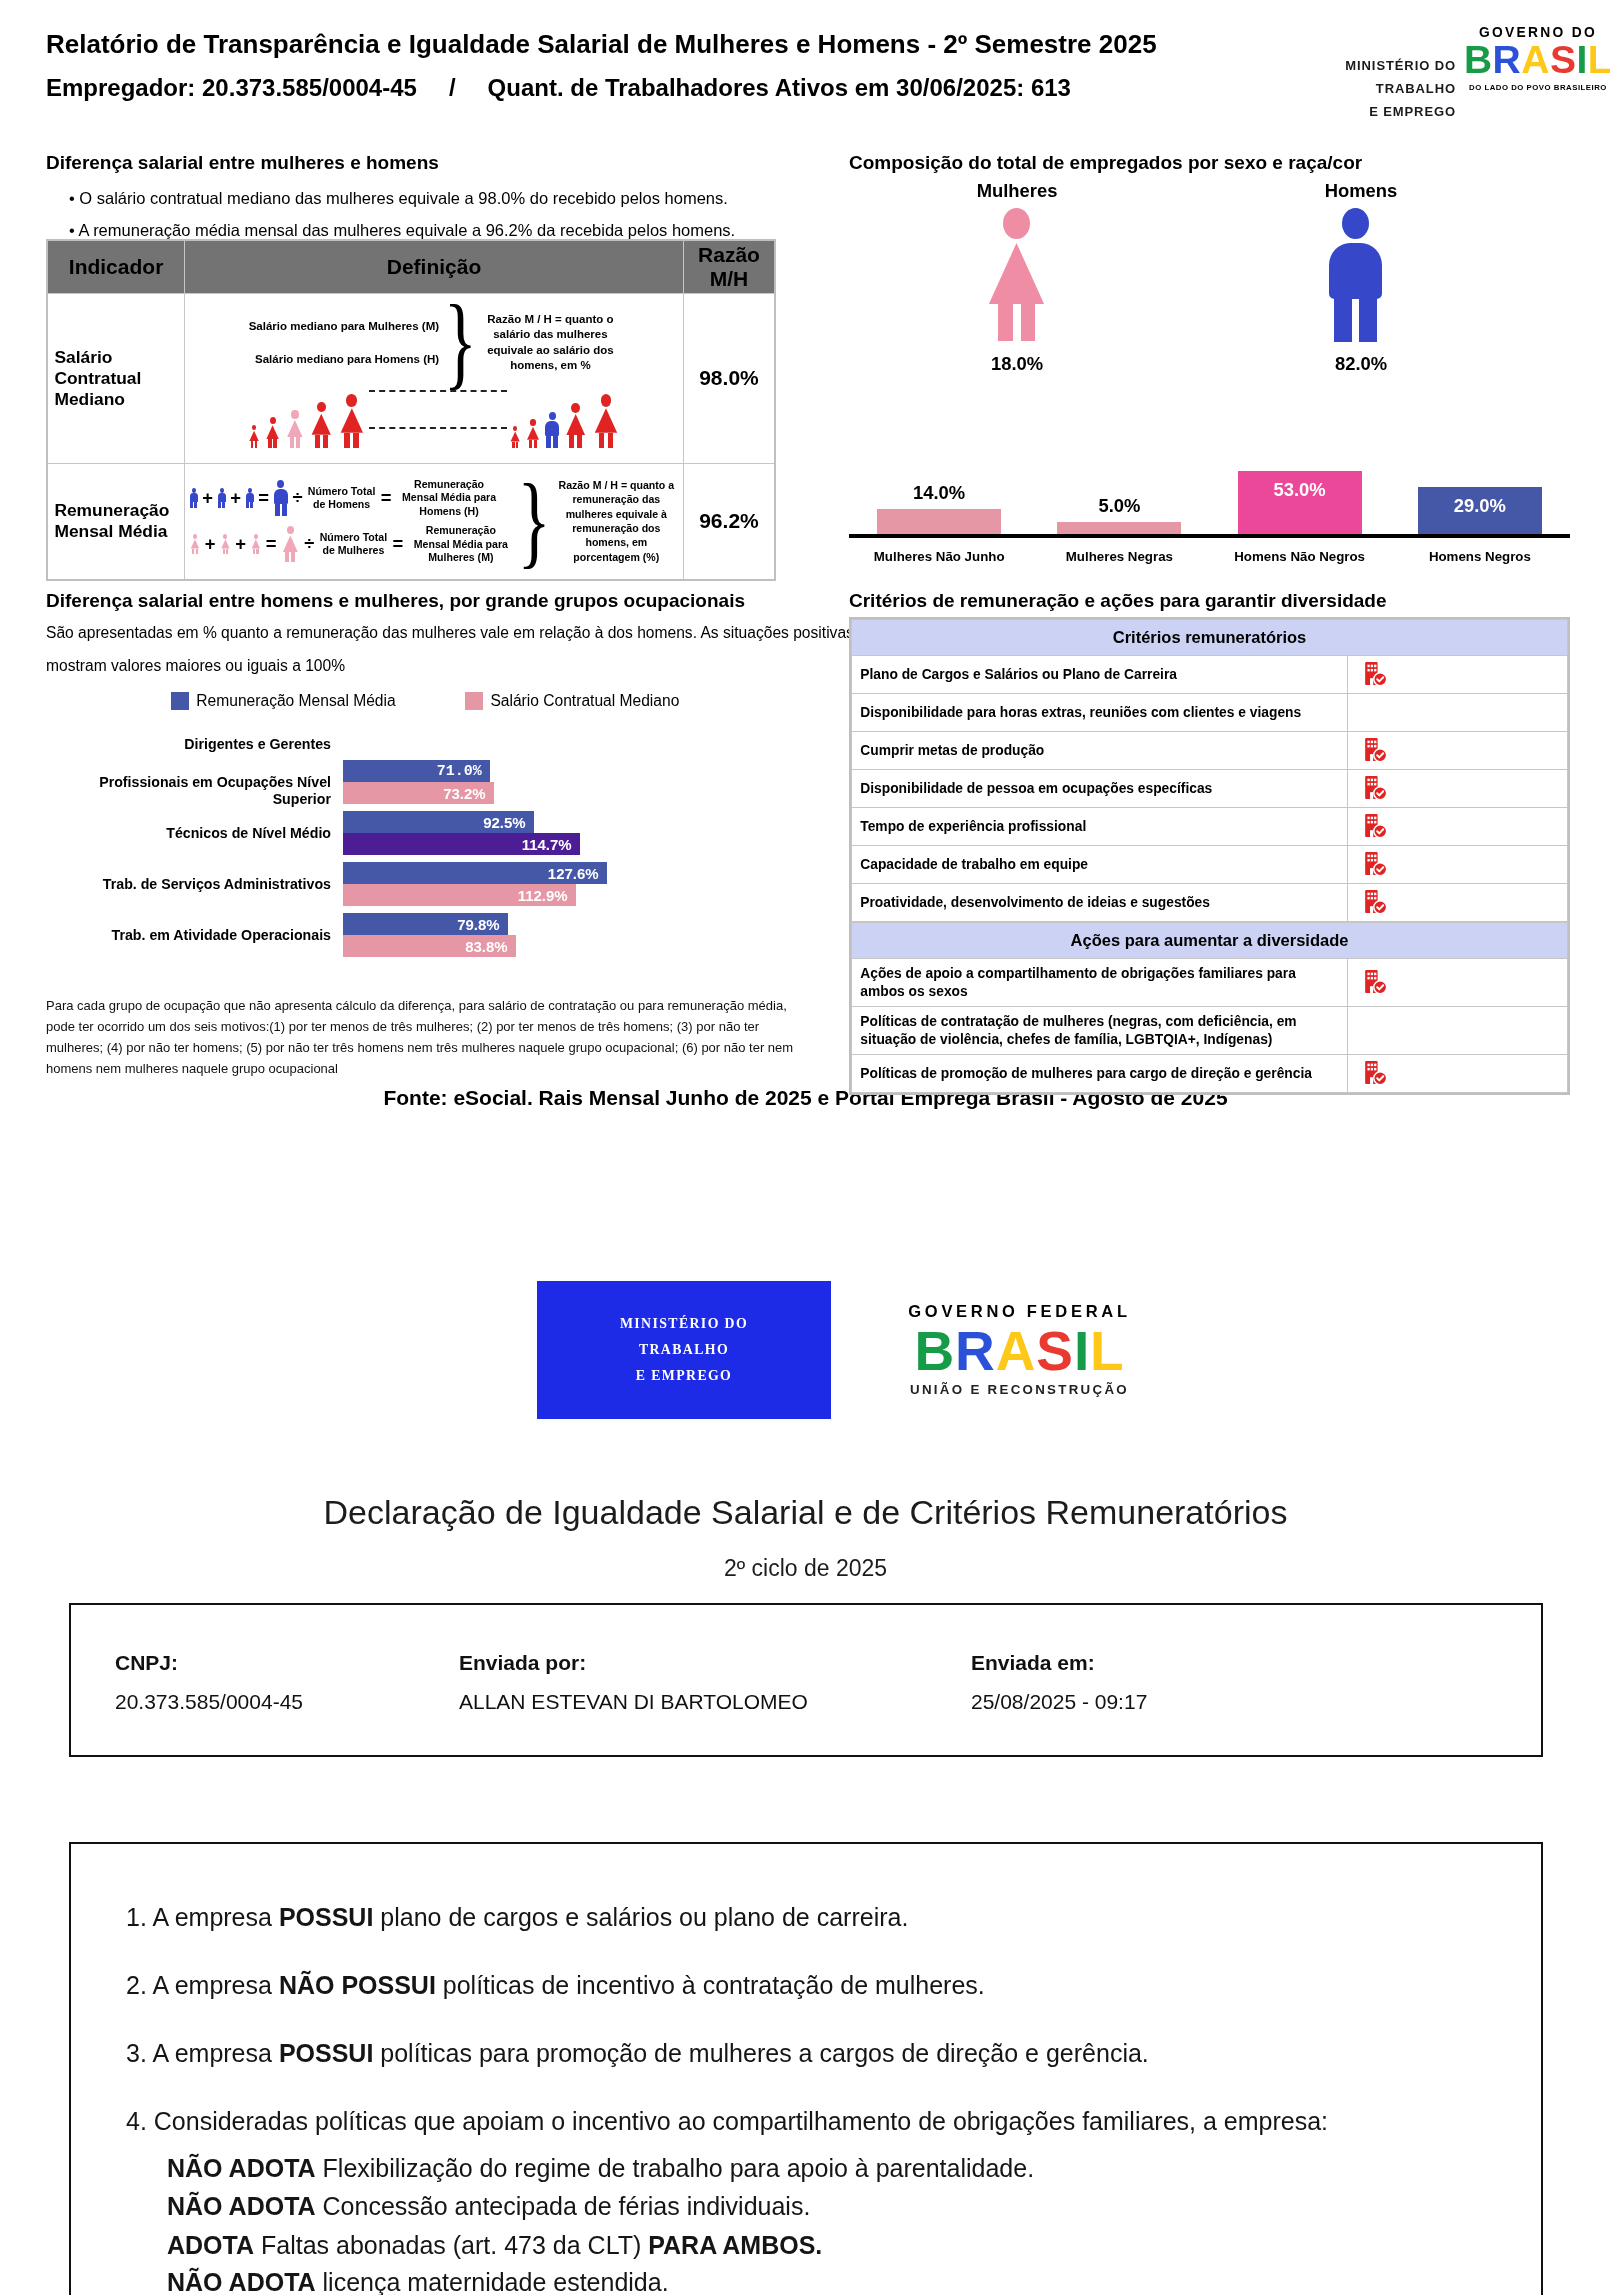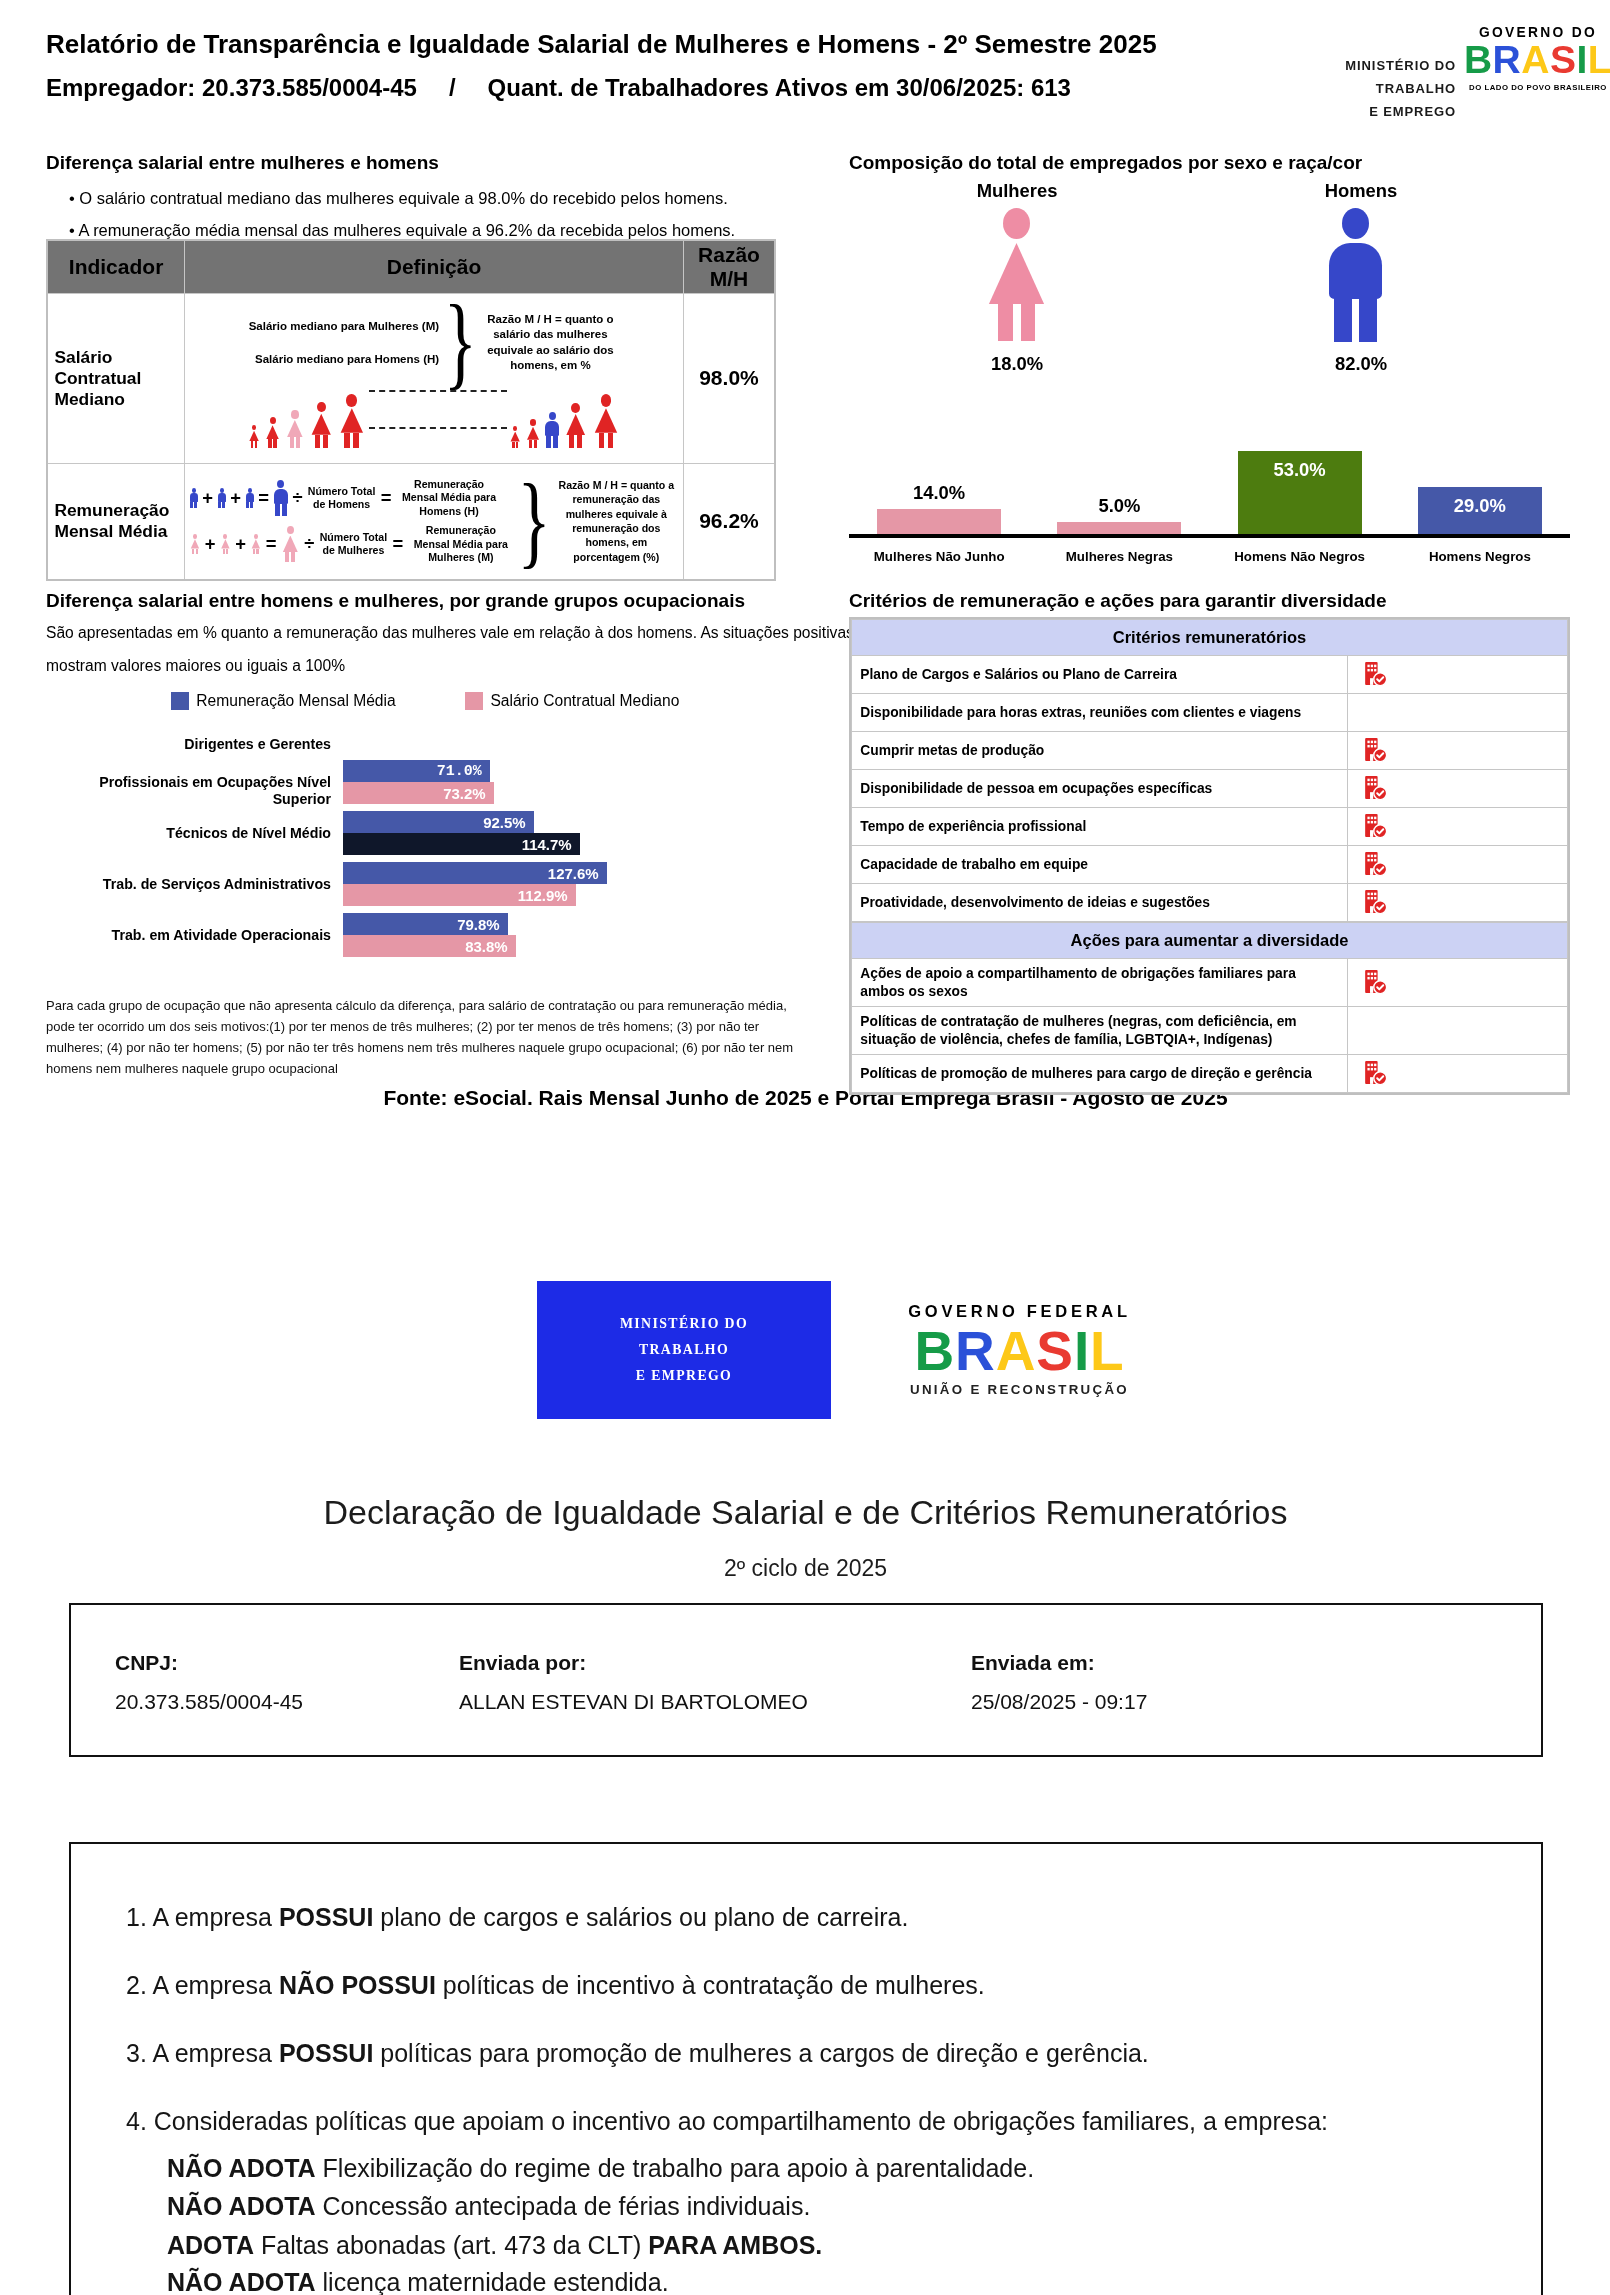--- a/index.html
+++ b/index.html
@@ -348,21 +348,21 @@
     </div>
   <div class="comp-pct" style="left:948px; top:353px;">18.0%</div>
   <div class="comp-pct" style="left:1292px; top:353px;">82.0%</div>
   <div class="comp-chart" id="comp-chart">
       <div class="cbar" style="height: 25px; background: rgb(229, 151, 166);">
         <div class="val-out">14.0%</div>
       </div>
       <div class="cbar" style="height: 12px; background: rgb(229, 151, 166);">
         <div class="val-out">5.0%</div>
       </div>
-      <div class="cbar" style="height: 83px; background: #4d7c0f;">
+      <div class="cbar" style="height: 63px; background: #ec4899;">
         <div class="val-in">53.0%</div>
       </div>
       <div class="cbar" style="height: 47px; background: rgb(69, 88, 168);">
         <div class="val-in">29.0%</div>
       </div>
     </div>
   <div class="comp-cats" id="comp-cats">
       <div class="comp-cat">Mulheres Não Junho</div>
       <div class="comp-cat">Mulheres Negras</div>
       <div class="comp-cat">Homens Não Negros</div>
@@ -393,21 +393,21 @@
         </div>
         <div class="occ-bar" style="top: 22px; width: 151px; background: rgb(229, 151, 166);">
           <span class="occ-val">73.2%</span>
         </div>
       </div>
       <div class="occ-row" style="height: 51px;">
         <div class="occ-label" style="top: 13.8px;">Técnicos de Nível Médio</div>
         <div class="occ-bar" style="top: 0px; width: 191px; background: rgb(69, 88, 168);">
           <span class="occ-val">92.5%</span>
         </div>
-        <div class="occ-bar" style="top: 22px; width: 237px; background: #0f172a;">
+        <div class="occ-bar" style="top: 22px; width: 237px; background: #4c1d95;">
           <span class="occ-val">114.7%</span>
         </div>
       </div>
       <div class="occ-row" style="height: 51px;">
         <div class="occ-label" style="top: 13.8px;">Trab. de Serviços Administrativos</div>
         <div class="occ-bar" style="top: 0px; width: 264px; background: rgb(69, 88, 168);">
           <span class="occ-val">127.6%</span>
         </div>
         <div class="occ-bar" style="top: 22px; width: 233px; background: rgb(229, 151, 166);">
           <span class="occ-val">112.9%</span>

